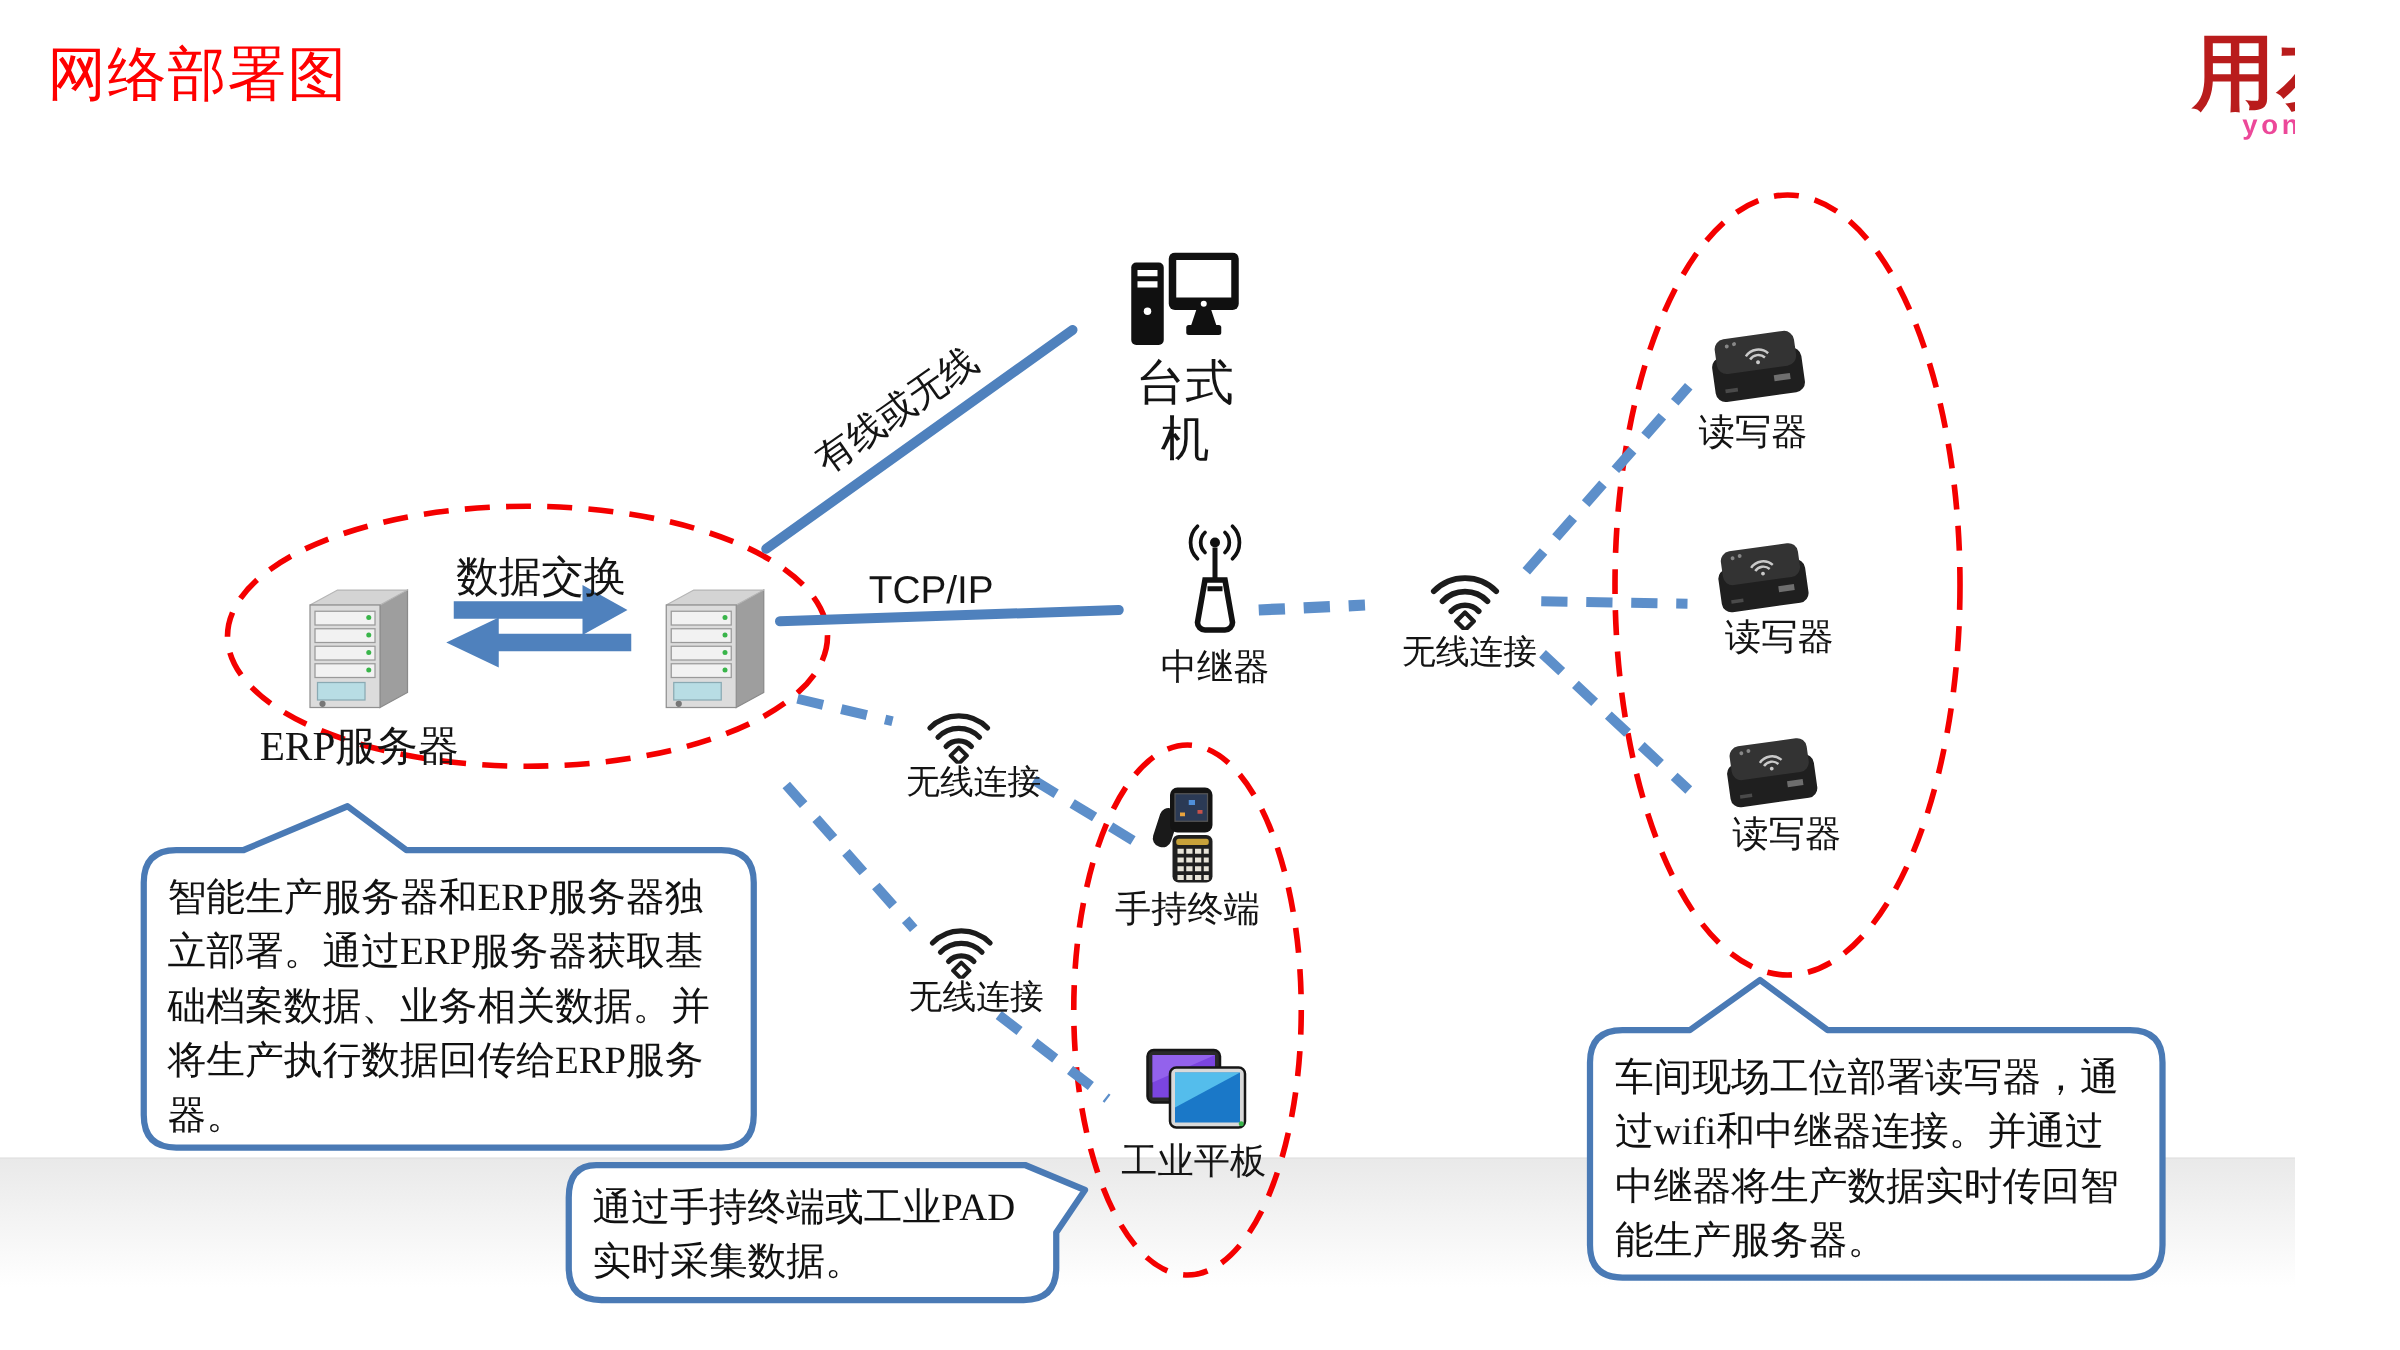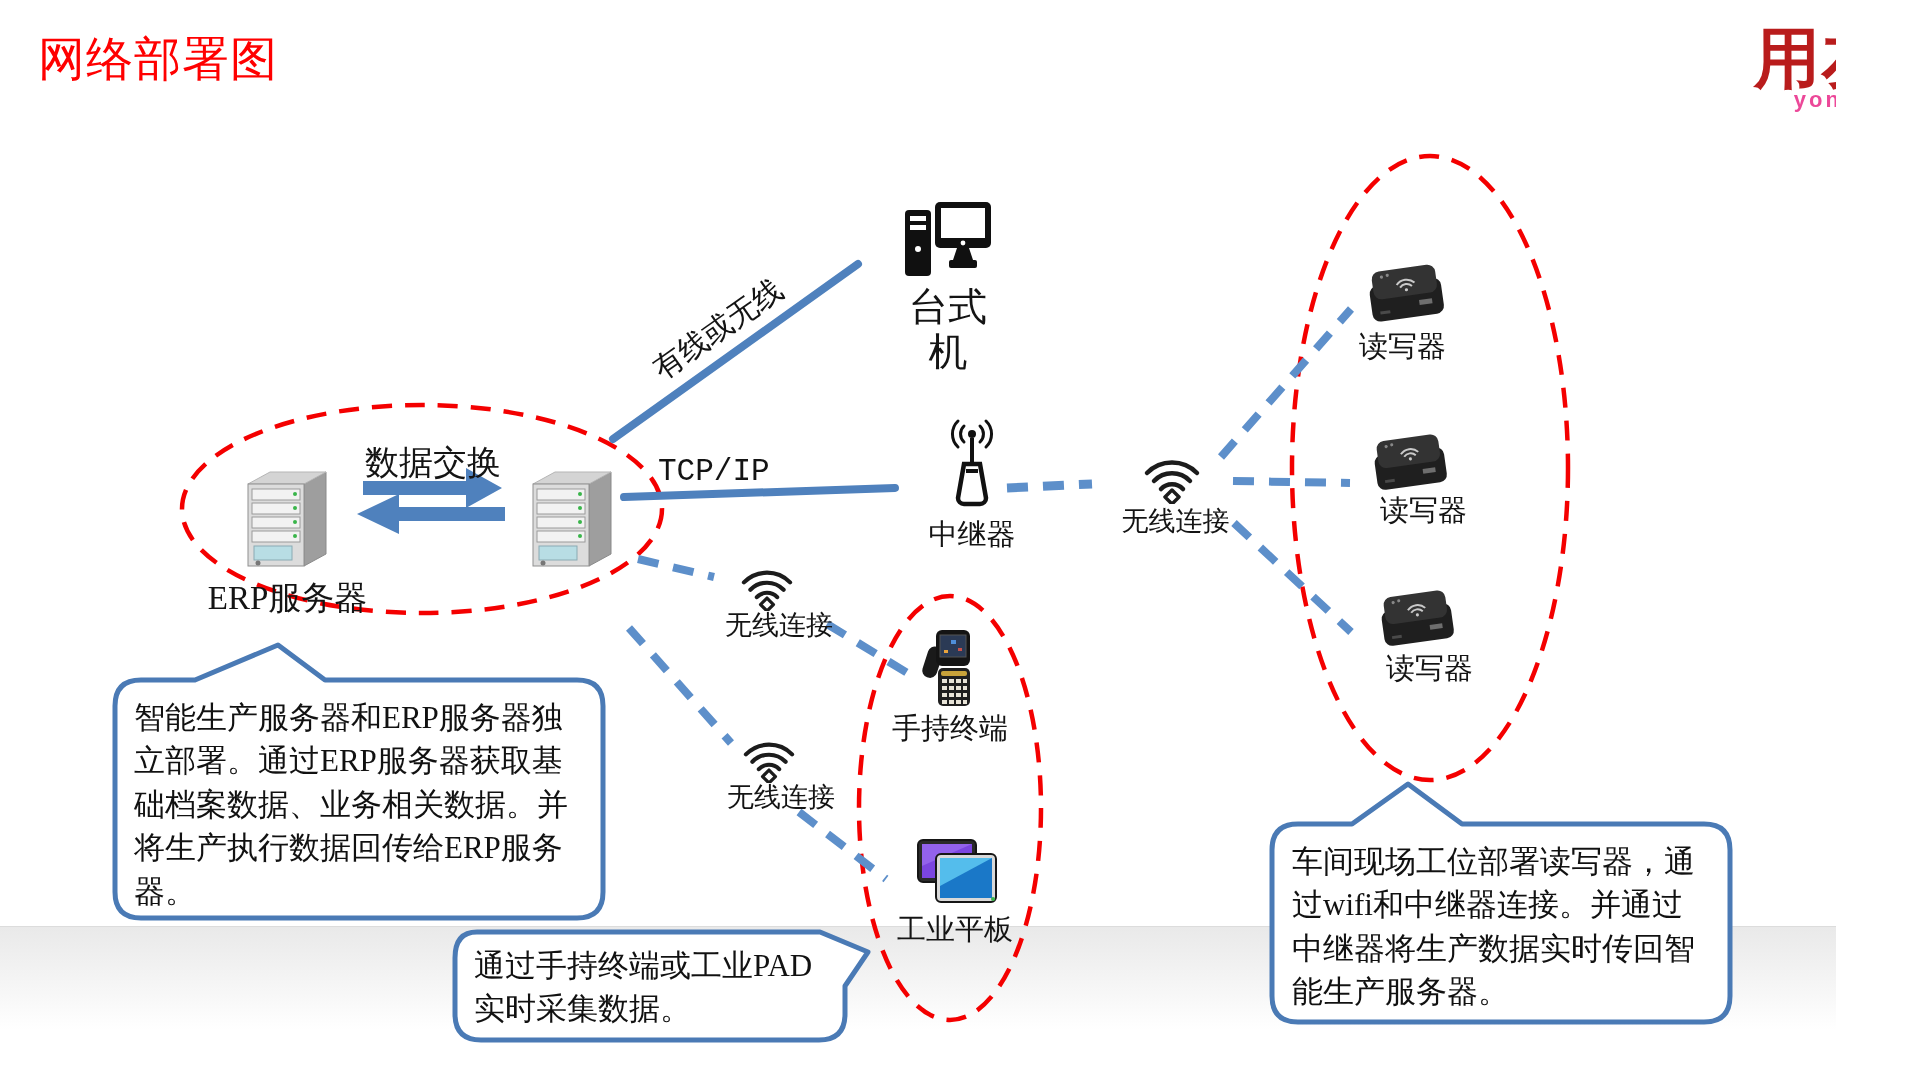--- a/index.html
+++ b/index.html
@@ -237,21 +237,21 @@
       <rect x="28" y="20" width="52" height="40" fill="#1a78c8"></rect>
       <polygon points="28,20 80,20 28,48" fill="#5fc9f2" opacity="0.85"></polygon>
       <circle cx="81" cy="61" r="2" fill="#39b54a"></circle>
     </svg>
   </div>
 
   <div class="lbl" style="left:200px;top:580px;width:175px;font-size:33px">ERP服务器</div>
   <div class="lbl" style="left:358px;top:443px;width:150px;font-size:34px">数据交换</div>
   <div class="lbl" style="left:893px;top:285px;width:110px;font-size:39px">台式机</div>
   <div class="lbl" style="left:633px;top:312px;width:170px;font-size:30px;transform:rotate(-35deg)">有线或无线</div>
-  <div class="lbl" style="left:658px;top:454px;width:110px;font-size:31px;font-family:Liberation Mono, monospace">TCP/IP</div>
+  <div class="lbl" style="left:690px;top:454px;width:110px;font-size:31px;font-family:Liberation Sans, sans-serif">TCP/IP</div>
   <div class="lbl" style="left:902px;top:518px;width:140px;font-size:29px">中继器</div>
   <div class="lbl" style="left:1118px;top:506px;width:115px;font-size:27px">无线连接</div>
   <div class="lbl" style="left:724px;top:610px;width:110px;font-size:27px">无线连接</div>
   <div class="lbl" style="left:726px;top:782px;width:110px;font-size:27px">无线连接</div>
   <div class="lbl" style="left:1345px;top:330px;width:115px;font-size:29px">读写器</div>
   <div class="lbl" style="left:1366px;top:494px;width:115px;font-size:29px">读写器</div>
   <div class="lbl" style="left:1372px;top:652px;width:115px;font-size:29px">读写器</div>
   <div class="lbl" style="left:890px;top:712px;width:120px;font-size:29px">手持终端</div>
   <div class="lbl" style="left:895px;top:913px;width:120px;font-size:29px">工业平板</div>
 

